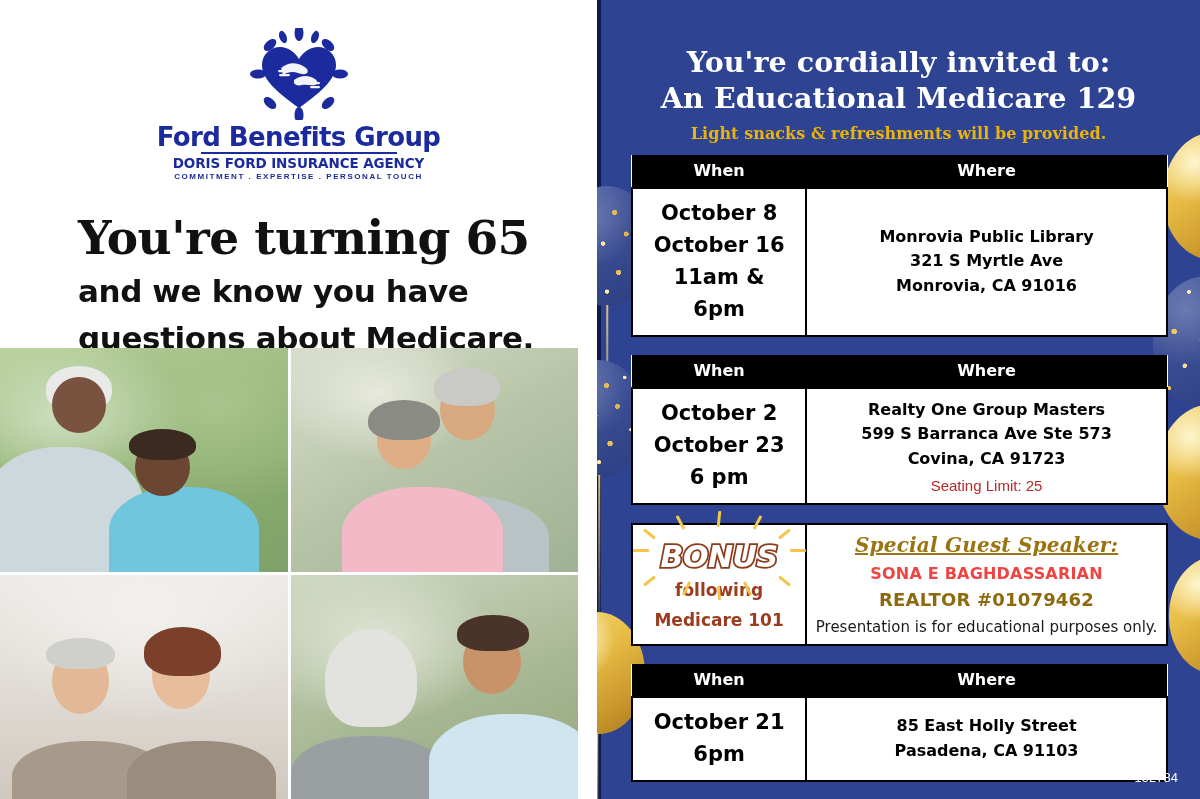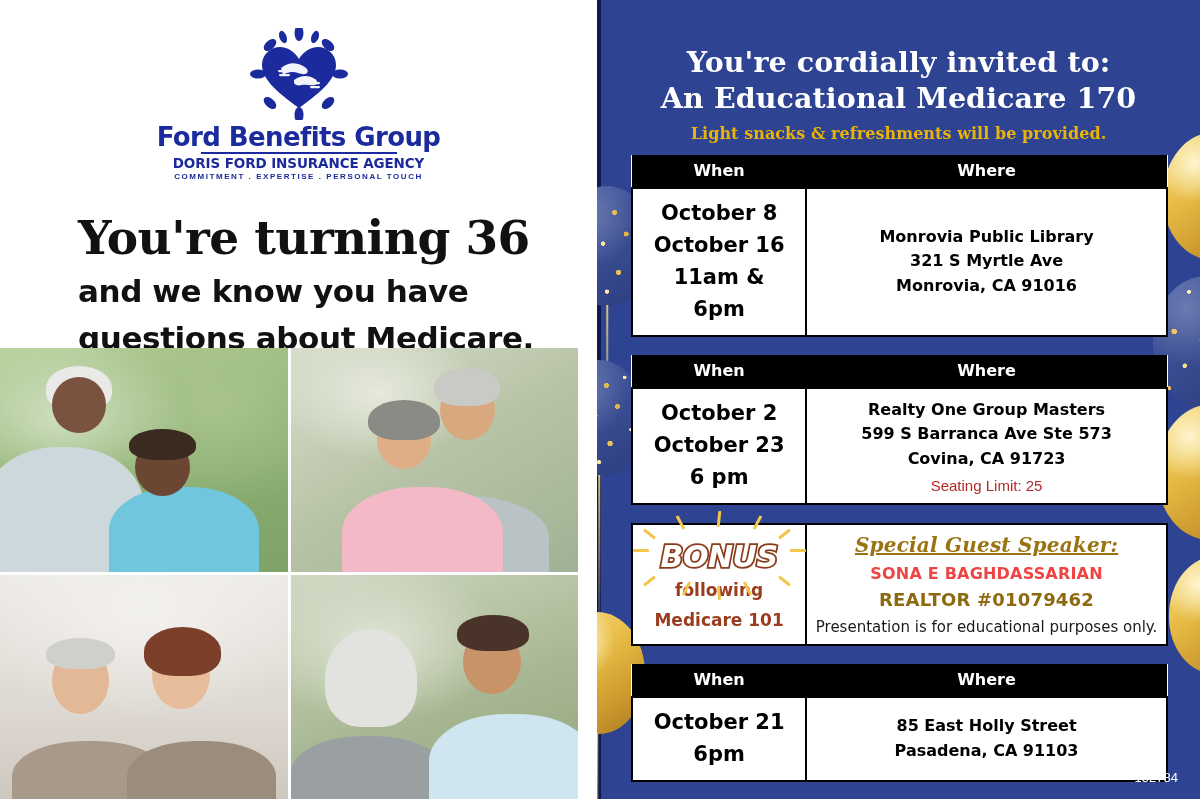--- a/index.html
+++ b/index.html
@@ -175,21 +175,21 @@
       </div>
       <div class="logo-text">
         <div class="logo-name">Ford Benefits Group</div>
         <div class="logo-rule"></div>
         <div class="logo-sub">DORIS FORD INSURANCE AGENCY</div>
         <div class="logo-tag">COMMITMENT . EXPERTISE . PERSONAL TOUCH</div>
       </div>
     </div>
 
     <div class="headline">
-      <div class="hl1">You're turning 36</div>
+      <div class="hl1">You're turning 65</div>
       <div class="hl2">and we know you have</div>
       <div class="hl2">questions about Medicare.</div>
     </div>
 
     <div class="photos">
 
       <div class="photo p1">
         <div class="body" style="left:-6%;top:44%;width:56%;height:58%;background:#cdd8dc;"></div>
         <div class="hair" style="left:16%;top:8%;width:23%;height:20%;background:#e9e9e7;"></div>
         <div class="head" style="left:18%;top:13%;width:19%;height:25%;background:#7a5340;"></div>
@@ -233,21 +233,21 @@
     <div class="balloon b-confetti" style="left:-38px; top:186px; width:96px; height:120px;"></div>
     <div class="balloon b-confetti" style="left:-44px; top:360px; width:92px; height:116px;"></div>
     <div class="balloon b-gold" style="left:-48px; top:612px; width:96px; height:122px;"></div>
     <div class="balloon b-gold" style="left:566px; top:132px; width:104px; height:128px;"></div>
     <div class="balloon b-confetti" style="left:556px; top:276px; width:106px; height:132px;"></div>
     <div class="balloon b-gold" style="left:560px; top:404px; width:110px; height:136px;"></div>
     <div class="balloon b-gold" style="left:572px; top:556px; width:96px; height:118px;"></div>
 
     <div class="invite-head">
       <div class="ih1">You're cordially invited to:</div>
-      <div class="ih1">An Educational Medicare 170</div>
+      <div class="ih1">An Educational Medicare 129</div>
       <div class="ih2">Light snacks &amp; refreshments will be provided.</div>
     </div>
 
     <div class="tables">
 
       <div class="blk">
         <table class="tbl">
           <tbody>
               <tr class="hdr-row">
             <td class="col-when">When</td>

